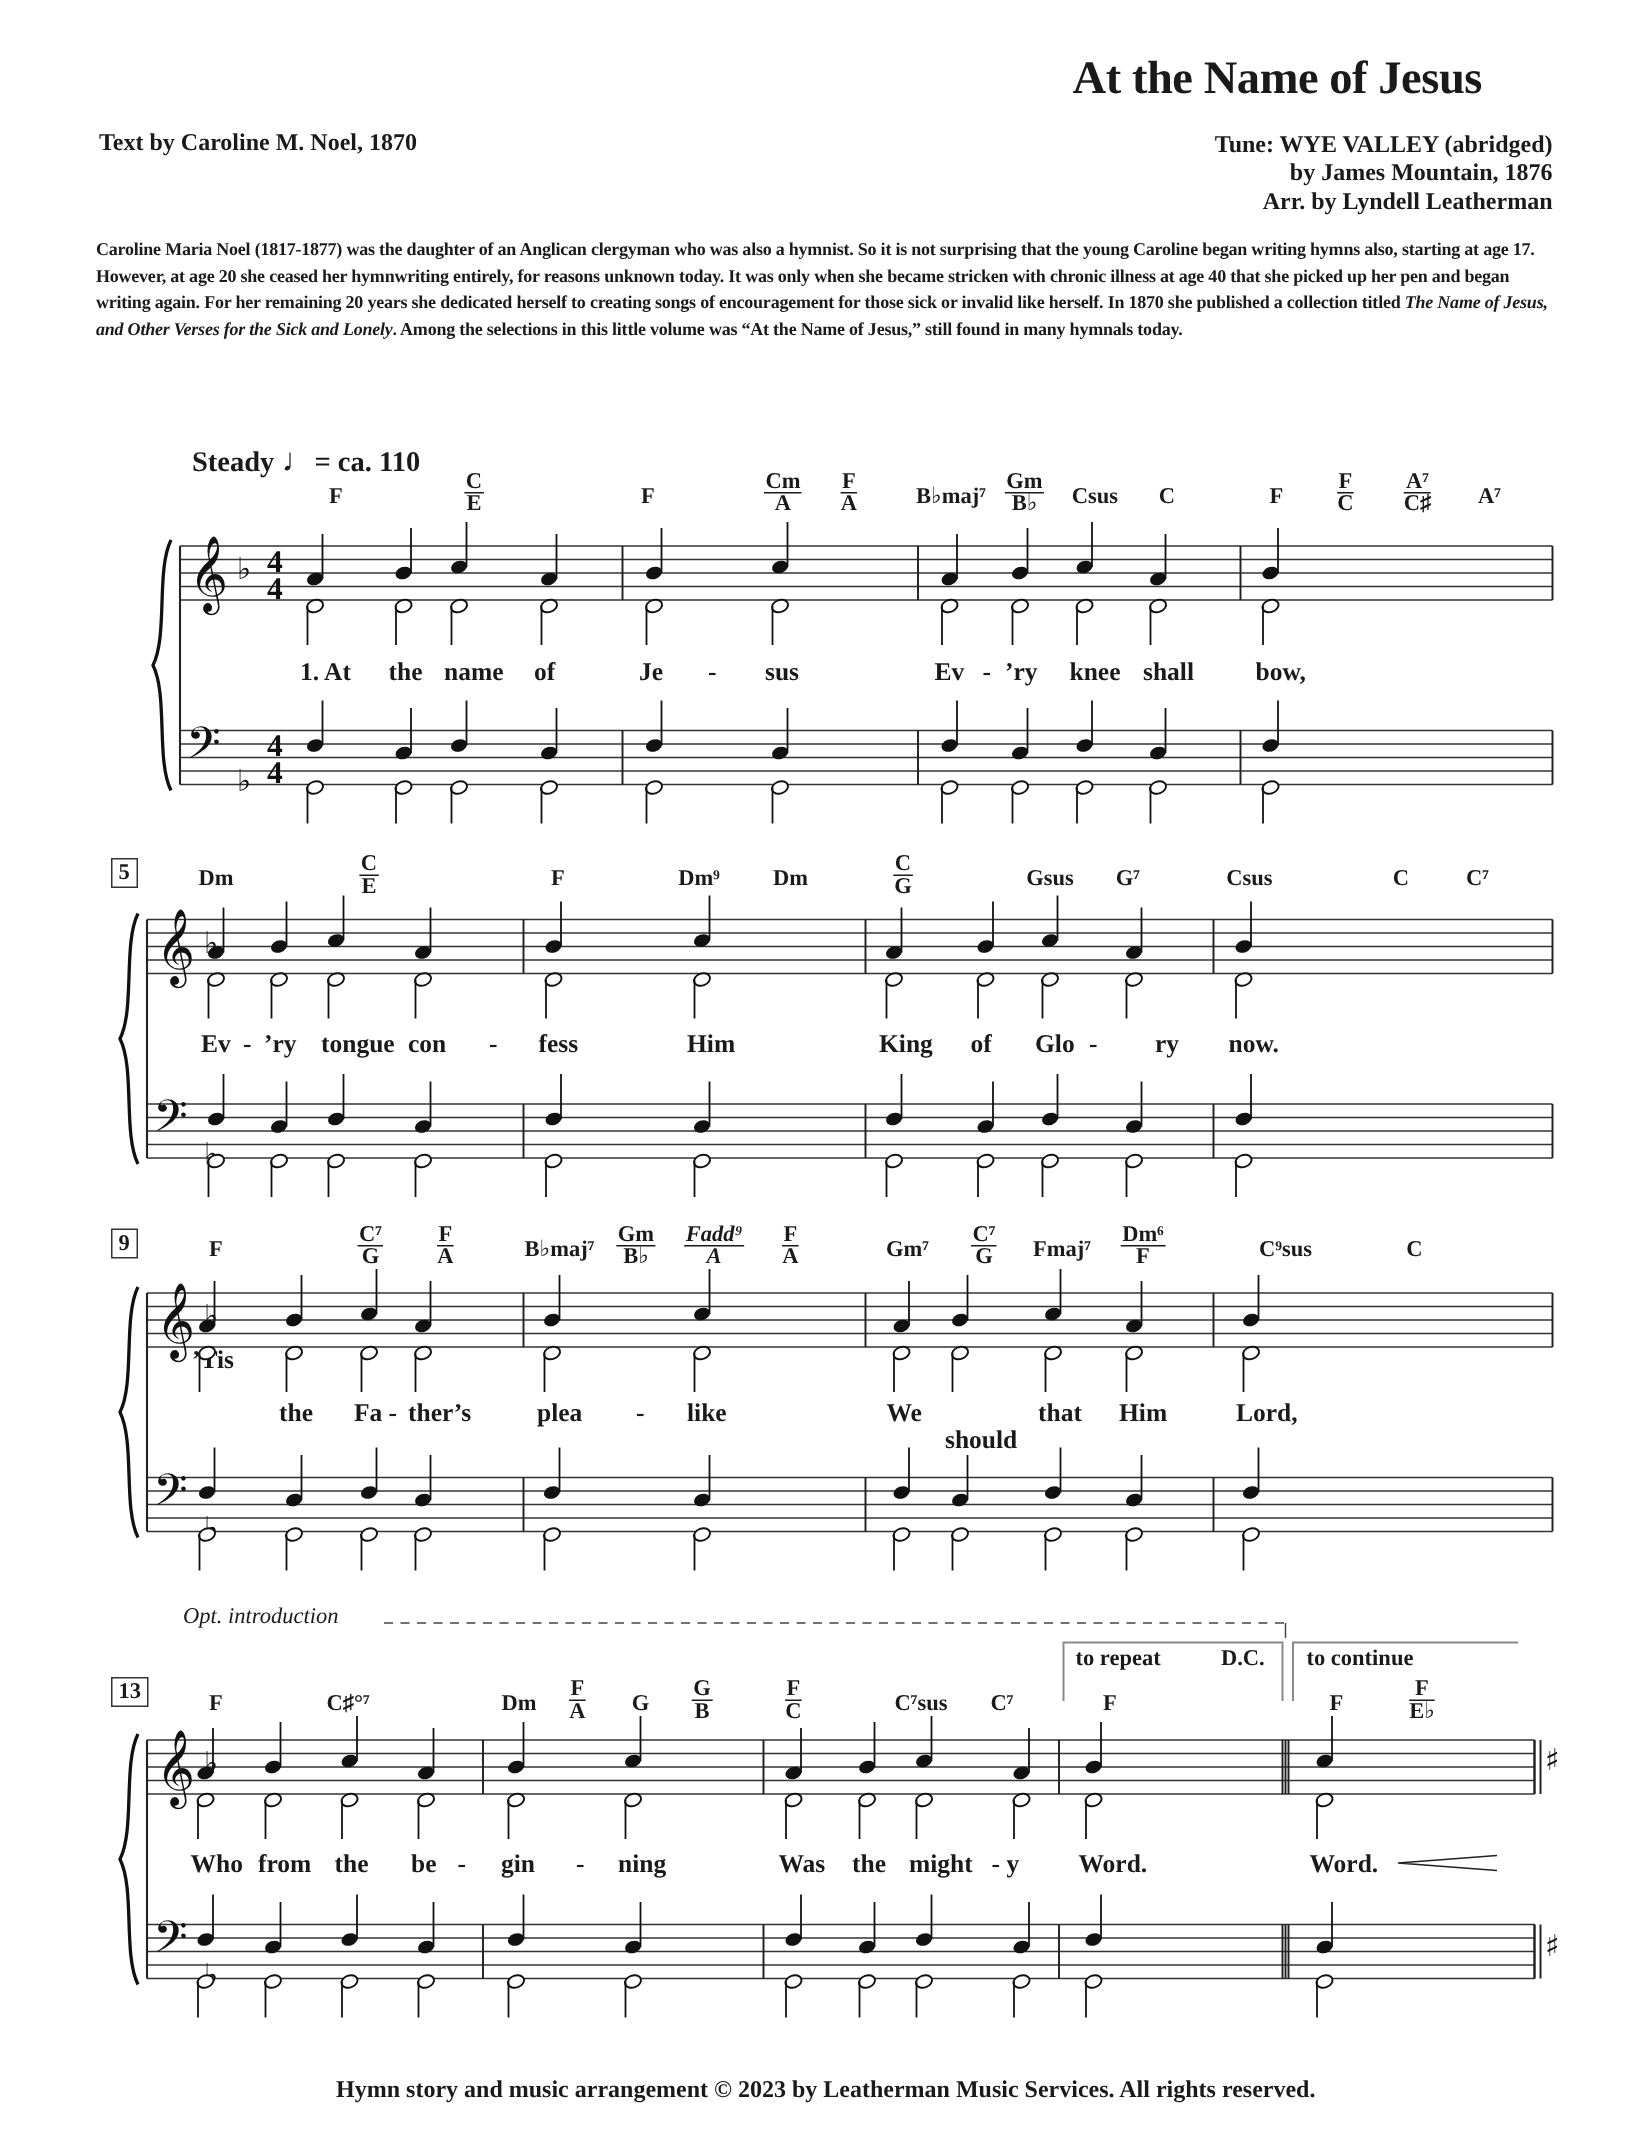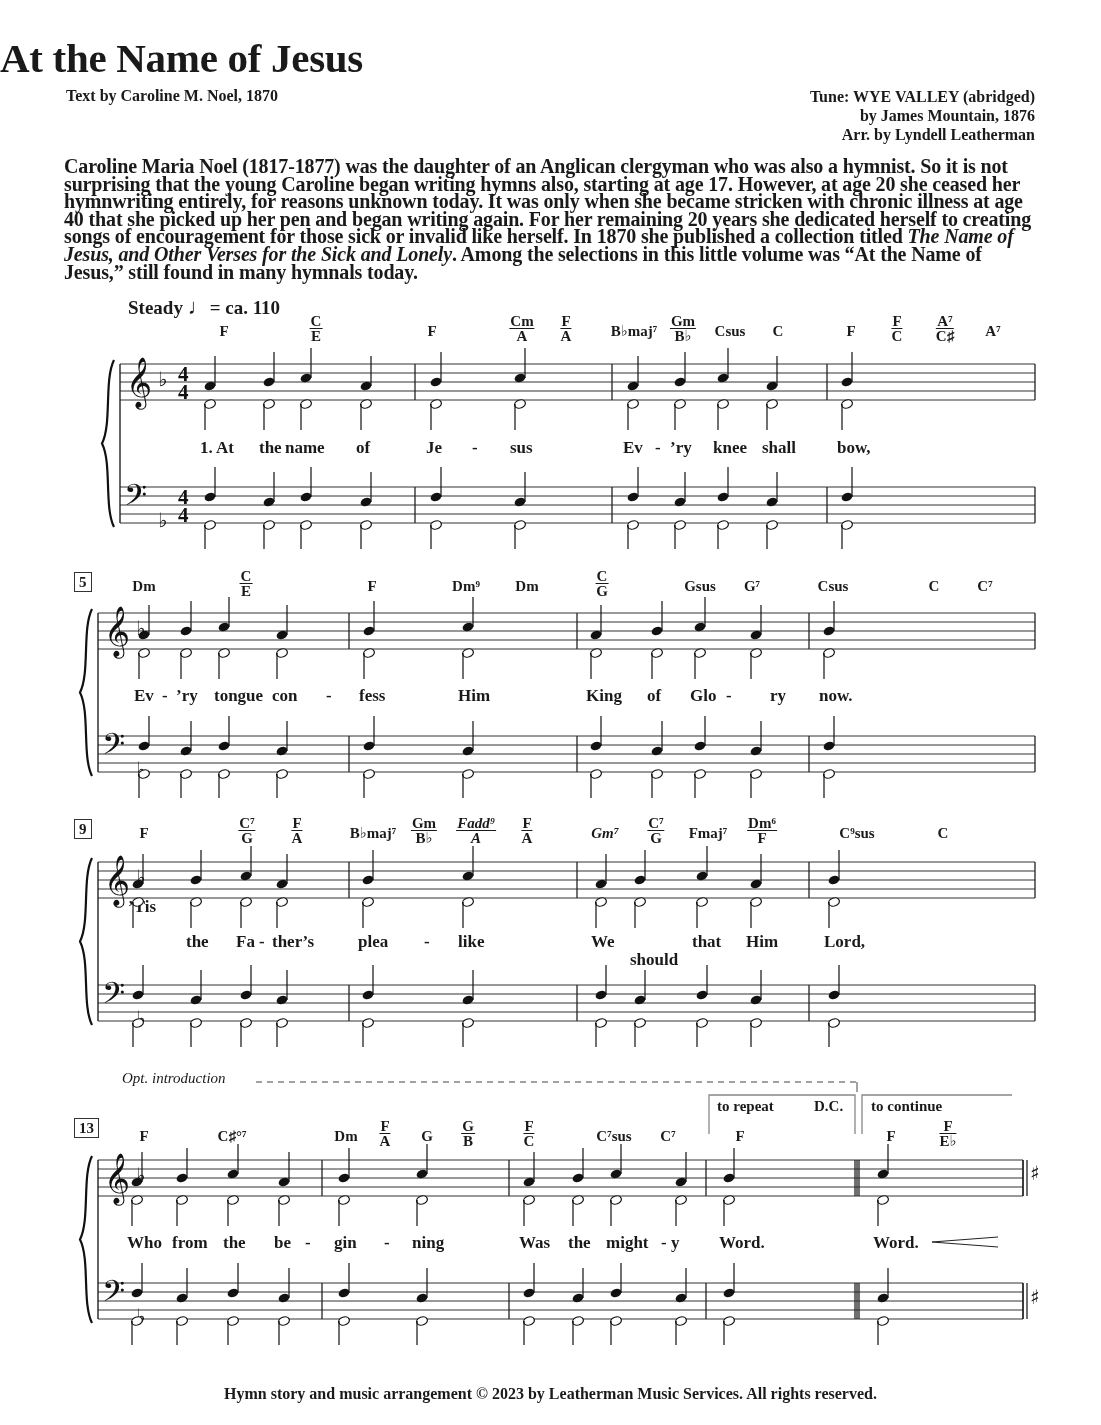--- a/index.html
+++ b/index.html
@@ -1,21 +1,21 @@
 <!DOCTYPE html>
 <html><head>
 <meta charset="utf-8">
 <style>
   html,body{margin:0;padding:0;background:#fff;}
   body{width:1101px;height:1425px;position:relative;overflow:hidden;font-family:"Liberation Serif","DejaVu Serif",serif;color:#1a1a1a;}
   .abs{position:absolute;}
-  .title{top:34px;left:0;width:988px;text-align:left;font-size:41px;font-weight:bold;letter-spacing:-0.3px;}
+  .title{top:34px;left:0;width:988px;text-align:right;font-size:31px;font-weight:bold;letter-spacing:-0.3px;}
   .credit-left{top:87px;left:66px;font-size:16px;font-weight:bold;}
   .credit-right{top:87px;right:66px;text-align:right;font-size:16px;font-weight:bold;line-height:19px;}
-  .story{top:158px;left:64px;width:980px;font-size:20px;font-weight:bold;line-height:17.6px;letter-spacing:-0.15px;}
+  .story{top:158px;left:64px;width:980px;font-size:12px;font-weight:bold;line-height:17.6px;letter-spacing:-0.15px;}
   .story i{font-style:italic;}
   .tempo{top:294px;left:128px;font-size:19px;font-weight:bold;}
   .tempo .note{font-size:22px;}
   .chord{position:absolute;font-size:15px;font-weight:bold;text-align:center;transform:translateX(-50%);white-space:nowrap;line-height:14px;}
   .chord .frac{display:inline-block;text-align:center;}
   .chord .num{display:block;border-bottom:1.3px solid #1a1a1a;padding:0 1px;}
   .chord .den{display:block;}
   .lyric{position:absolute;font-size:17px;font-weight:bold;white-space:nowrap;}
   .mnum{position:absolute;font-size:15px;font-weight:bold;border:1.2px solid #333;padding:0 4px;line-height:18px;}
   .footer{top:1385px;left:0;width:1101px;text-align:center;font-size:16px;font-weight:bold;}
@@ -51,21 +51,21 @@
     <div class="chord" style="left: 634px; top: 324px;">B♭maj⁷</div>
     <div class="chord" style="left: 683px; top: 314px;"><span class="frac"><span class="num">Gm</span><span class="den">B♭</span></span></div>
     <div class="chord" style="left: 730px; top: 324px;">Csus</div>
     <div class="chord" style="left: 778px; top: 324px;">C</div>
     <div class="chord" style="left: 851px; top: 324px;">F</div>
     <div class="chord" style="left: 897px; top: 314px;"><span class="frac"><span class="num">F</span><span class="den">C</span></span></div>
     <div class="chord" style="left: 945px; top: 314px;"><span class="frac"><span class="num">A⁷</span><span class="den">C♯</span></span></div>
     <div class="chord" style="left: 993px; top: 324px;">A⁷</div>
     <div class="lyric" style="left: 200px; top: 438px;">1. At</div>
     <div class="lyric" style="left: 259px; top: 438px;">the</div>
-    <div class="lyric" style="left: 285px; top: 438px;">name</div>
+    <div class="lyric" style="left: 296px; top: 438px;">name</div>
     <div class="lyric" style="left: 356px; top: 438px;">of</div>
     <div class="lyric" style="left: 426px; top: 438px;">Je</div>
     <div class="lyric" style="left: 472px; top: 438px;">-</div>
     <div class="lyric" style="left: 510px; top: 438px;">sus</div>
     <div class="lyric" style="left: 623px; top: 438px;">Ev</div>
     <div class="lyric" style="left: 655px; top: 438px;">-</div>
     <div class="lyric" style="left: 670px; top: 438px;">’ry</div>
     <div class="lyric" style="left: 713px; top: 438px;">knee</div>
     <div class="lyric" style="left: 762px; top: 438px;">shall</div>
     <div class="lyric" style="left: 837px; top: 438px;">bow,</div>
@@ -95,21 +95,21 @@
     <div class="lyric" style="left: 746px; top: 686px; margin-left: 24px;">ry</div>
     <div class="lyric" style="left: 819px; top: 686px;">now.</div>
     <div class="mnum" style="left: 74px; top: 572px;">5</div>
     <div class="chord" style="left: 144px; top: 826px;">F</div>
     <div class="chord" style="left: 247px; top: 816px;"><span class="frac"><span class="num">C⁷</span><span class="den">G</span></span></div>
     <div class="chord" style="left: 297px; top: 816px;"><span class="frac"><span class="num">F</span><span class="den">A</span></span></div>
     <div class="chord" style="left: 373px; top: 826px;">B♭maj⁷</div>
     <div class="chord" style="left: 424px; top: 816px;"><span class="frac"><span class="num">Gm</span><span class="den">B♭</span></span></div>
     <div class="chord" style="left: 476px; top: 816px; font-style: italic;"><span class="frac"><span class="num">Fadd⁹</span><span class="den">A</span></span></div>
     <div class="chord" style="left: 527px; top: 816px;"><span class="frac"><span class="num">F</span><span class="den">A</span></span></div>
-    <div class="chord" style="left: 605px; top: 826px; font-style: italic;">Gm⁷</div>
+    <div class="chord" style="left: 605px; top: 826px;">Gm⁷</div>
     <div class="chord" style="left: 656px; top: 816px;"><span class="frac"><span class="num">C⁷</span><span class="den">G</span></span></div>
     <div class="chord" style="left: 708px; top: 826px;">Fmaj⁷</div>
     <div class="chord" style="left: 762px; top: 816px;"><span class="frac"><span class="num">Dm⁶</span><span class="den">F</span></span></div>
     <div class="chord" style="left: 857px; top: 826px;">C⁹sus</div>
     <div class="chord" style="left: 943px; top: 826px;">C</div>
     <div class="lyric" style="left: 128px; top: 897px;">’Tis</div>
     <div class="lyric" style="left: 186px; top: 932px;">the</div>
     <div class="lyric" style="left: 236px; top: 932px;">Fa</div>
     <div class="lyric" style="left: 259px; top: 932px;">-</div>
     <div class="lyric" style="left: 272px; top: 932px;">ther’s</div>

